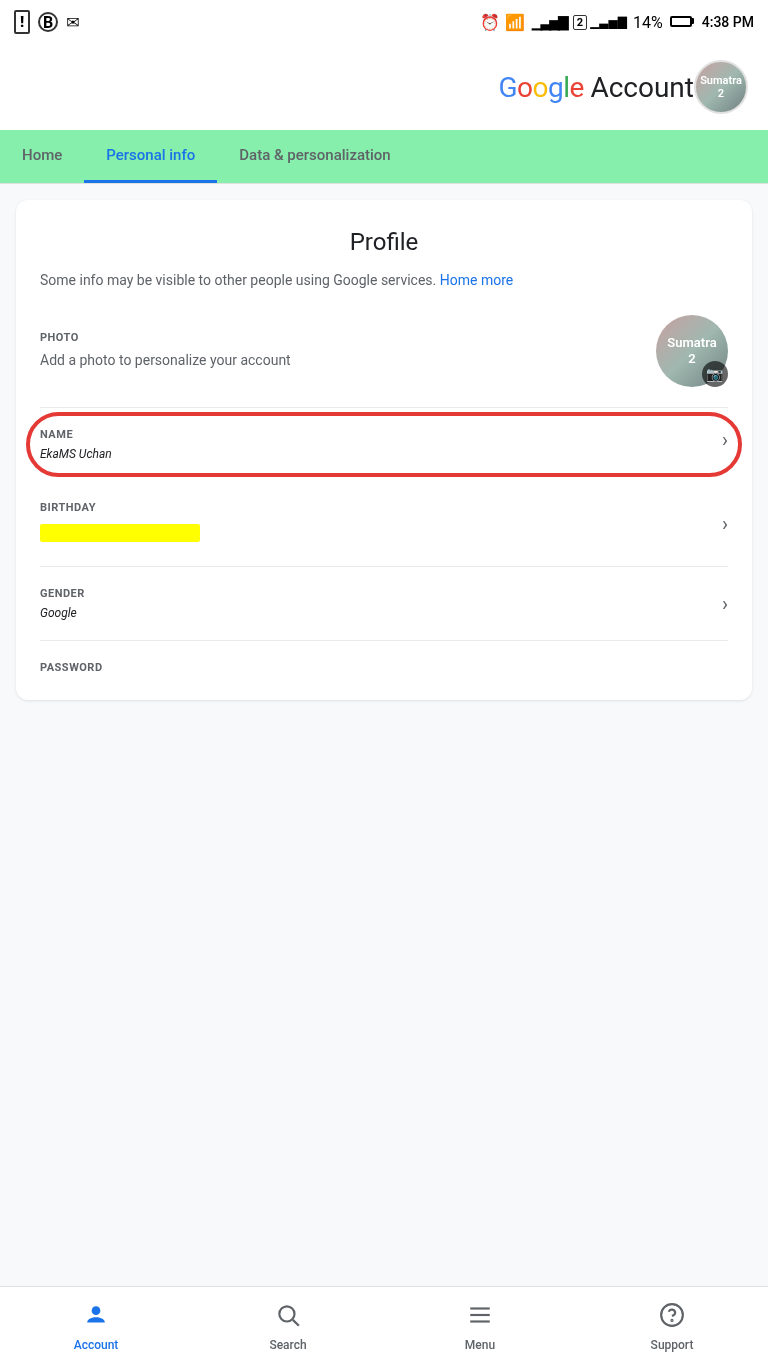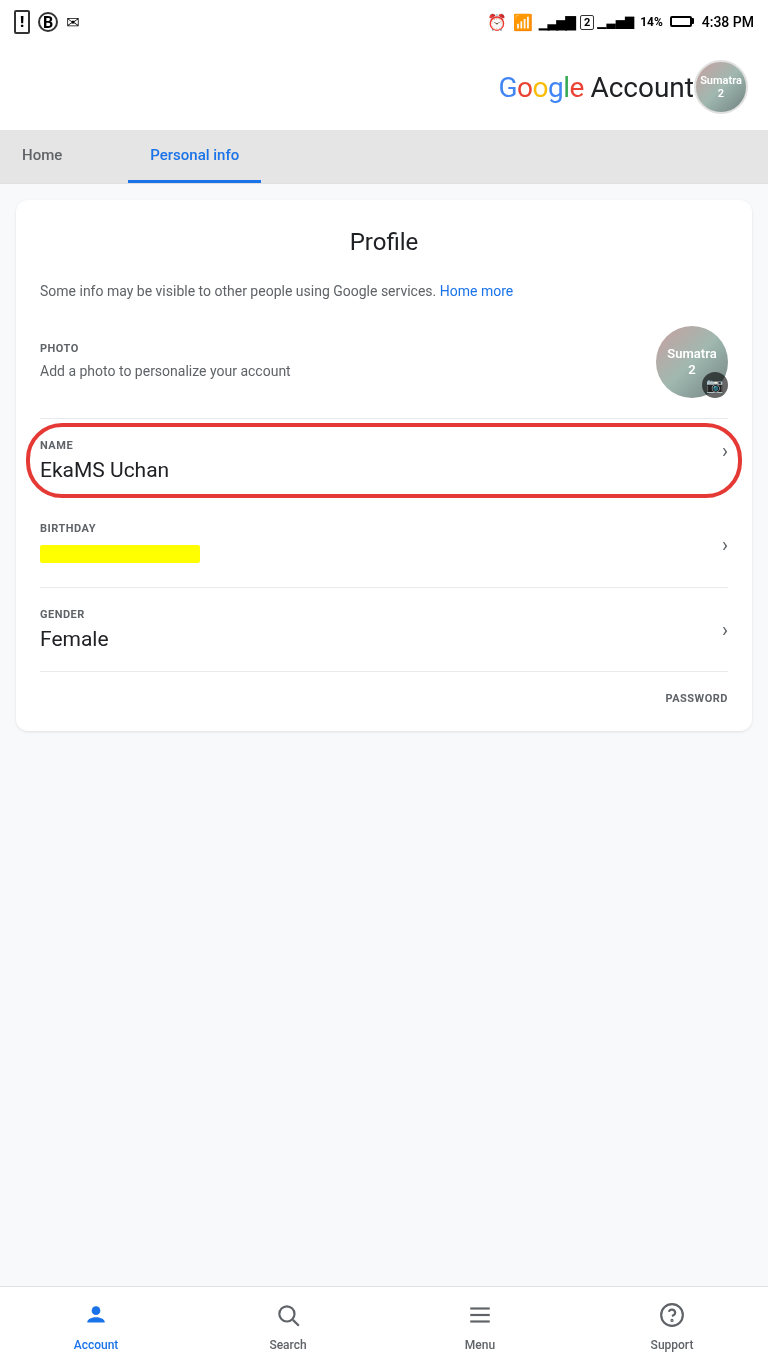--- a/index.html
+++ b/index.html
@@ -98,25 +98,24 @@
       font-size: 11px;
       font-weight: 600;
       color: #fff;
       text-align: center;
       line-height: 1.2;
       border: 2px solid #e0e0e0;
     }
 
     
     .tabs {
-      background: #e5e5e5;
+      background: #86efac;
       display: flex;
       border-bottom: 1px solid #e0e0e0;
       overflow-x: auto;
-      gap: 44px;
     }
     .tab {
       padding: 16px 22px;
       font-size: 15px;
       font-weight: 500;
       color: #5f6368;
       cursor: pointer;
       white-space: nowrap;
       position: relative;
       border-bottom: 3px solid transparent;
@@ -136,21 +135,21 @@
       background: #fff;
       border-radius: 12px;
       padding: 28px 24px 0 24px;
       box-shadow: 0 1px 3px rgba(0,0,0,0.1);
     }
     .profile-title {
       text-align: center;
       font-size: 24px;
       font-weight: 400;
       color: #202124;
-      margin-bottom: 25px;
+      margin-bottom: 14px;
     }
     .profile-subtitle {
       font-size: 14px;
       color: #5f6368;
       line-height: 1.5;
       margin-bottom: 4px;
     }
     .learn-more {
       color: #1a73e8;
       font-size: 14px;
@@ -225,23 +224,24 @@
     }
     .info-row-label {
       font-size: 11px;
       font-weight: 700;
       color: #5f6368;
       letter-spacing: 0.5px;
       text-transform: uppercase;
       margin-bottom: 6px;
     }
     .info-row-value {
-      font-size: 21px;
+      font-size: 12px;
       color: #202124;
       font-weight: 400;
+      font-style: italic;
     }
     .chevron {
       color: #5f6368;
       font-size: 20px;
       flex-shrink: 0;
       margin-left: 10px;
     }
 
     
     .name-row-wrapper {
@@ -319,21 +319,21 @@
     <span style="font-size:16px;">✉</span>
   </div>
   <div class="status-right">
     <span style="font-size:16px;">⏰</span>
     <span style="font-size:16px;">📶</span>
     <span style="font-size:14px; letter-spacing:-2px;">▁▃▅▇</span>
     <span style="position:relative;font-size:12px;">
       <span style="display:inline-block;border:1px solid #333;border-radius:2px;padding:0 3px;font-size:11px;font-weight:700;">2</span>
       ▁▃▅▇
     </span>
-    <span style="font-size:12px;font-weight:700;">14%</span>
+    <span style="font-size:16px;font-weight:400;">14%</span>
     <span>
       <span class="battery-bar"><span class="battery-fill"></span></span>
     </span>
     <span style="font-size:14px;font-weight:500;margin-left:4px;">4:38 PM</span>
   </div>
 </div>
 
 <div class="header">
   <div>
     <span class="google-logo">
@@ -343,20 +343,21 @@
   </div>
   <div class="avatar-header">
     <span>Sumatra</span>
     <span>2</span>
   </div>
 </div>
 
 <div class="tabs">
   <div class="tab">Home</div>
   <div class="tab active">Personal info</div>
+  <div class="tab">Data &amp; personalization</div>
 </div>
 
 <div class="main-content" style="padding-bottom: 100px;">
 
   <div class="profile-card">
 
     <h2 class="profile-title">Profile</h2>
 
     <p class="profile-subtitle">
       <span>Some info may be visible to other people using Google services.</span>
@@ -390,26 +391,26 @@
       <div>
         <div class="info-row-label">BIRTHDAY</div>
         <div class="birthday-highlight"></div>
       </div>
       <span class="chevron">›</span>
     </div>
 
     <div class="info-row">
       <div>
         <div class="info-row-label">GENDER</div>
-        <div class="info-row-value">Female</div>
+        <div class="info-row-value">Google</div>
       </div>
       <span class="chevron">›</span>
     </div>
 
-    <div class="info-row" style="border-bottom: none; justify-content: flex-end;">
+    <div class="info-row" style="border-bottom: none;">
       <div>
         <div class="info-row-label">PASSWORD</div>
       </div>
     </div>
 
   </div>
 </div>
 
 <div class="bottom-nav">
   <div class="nav-item active">

